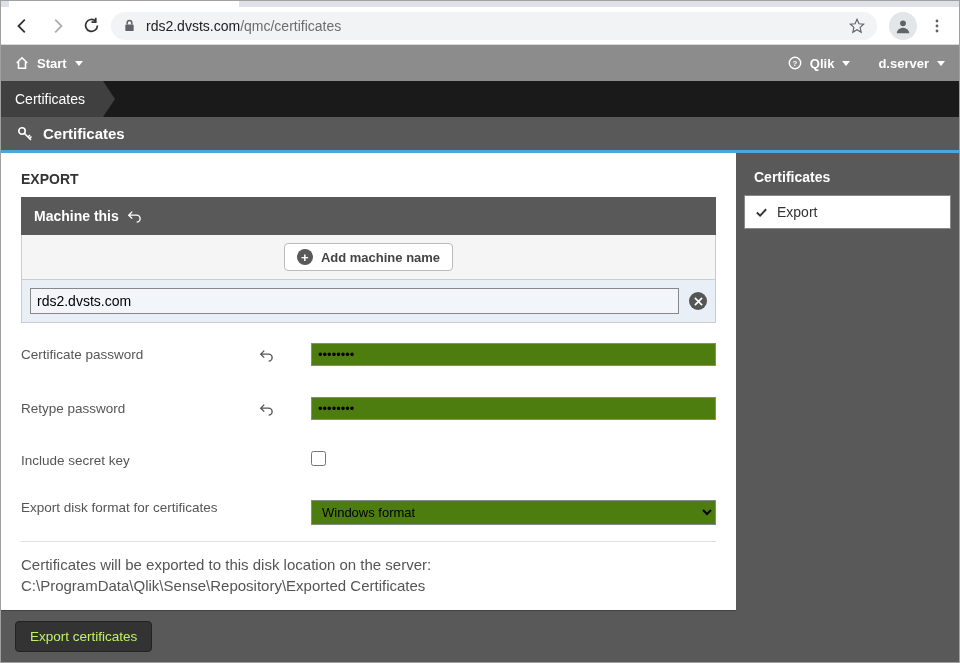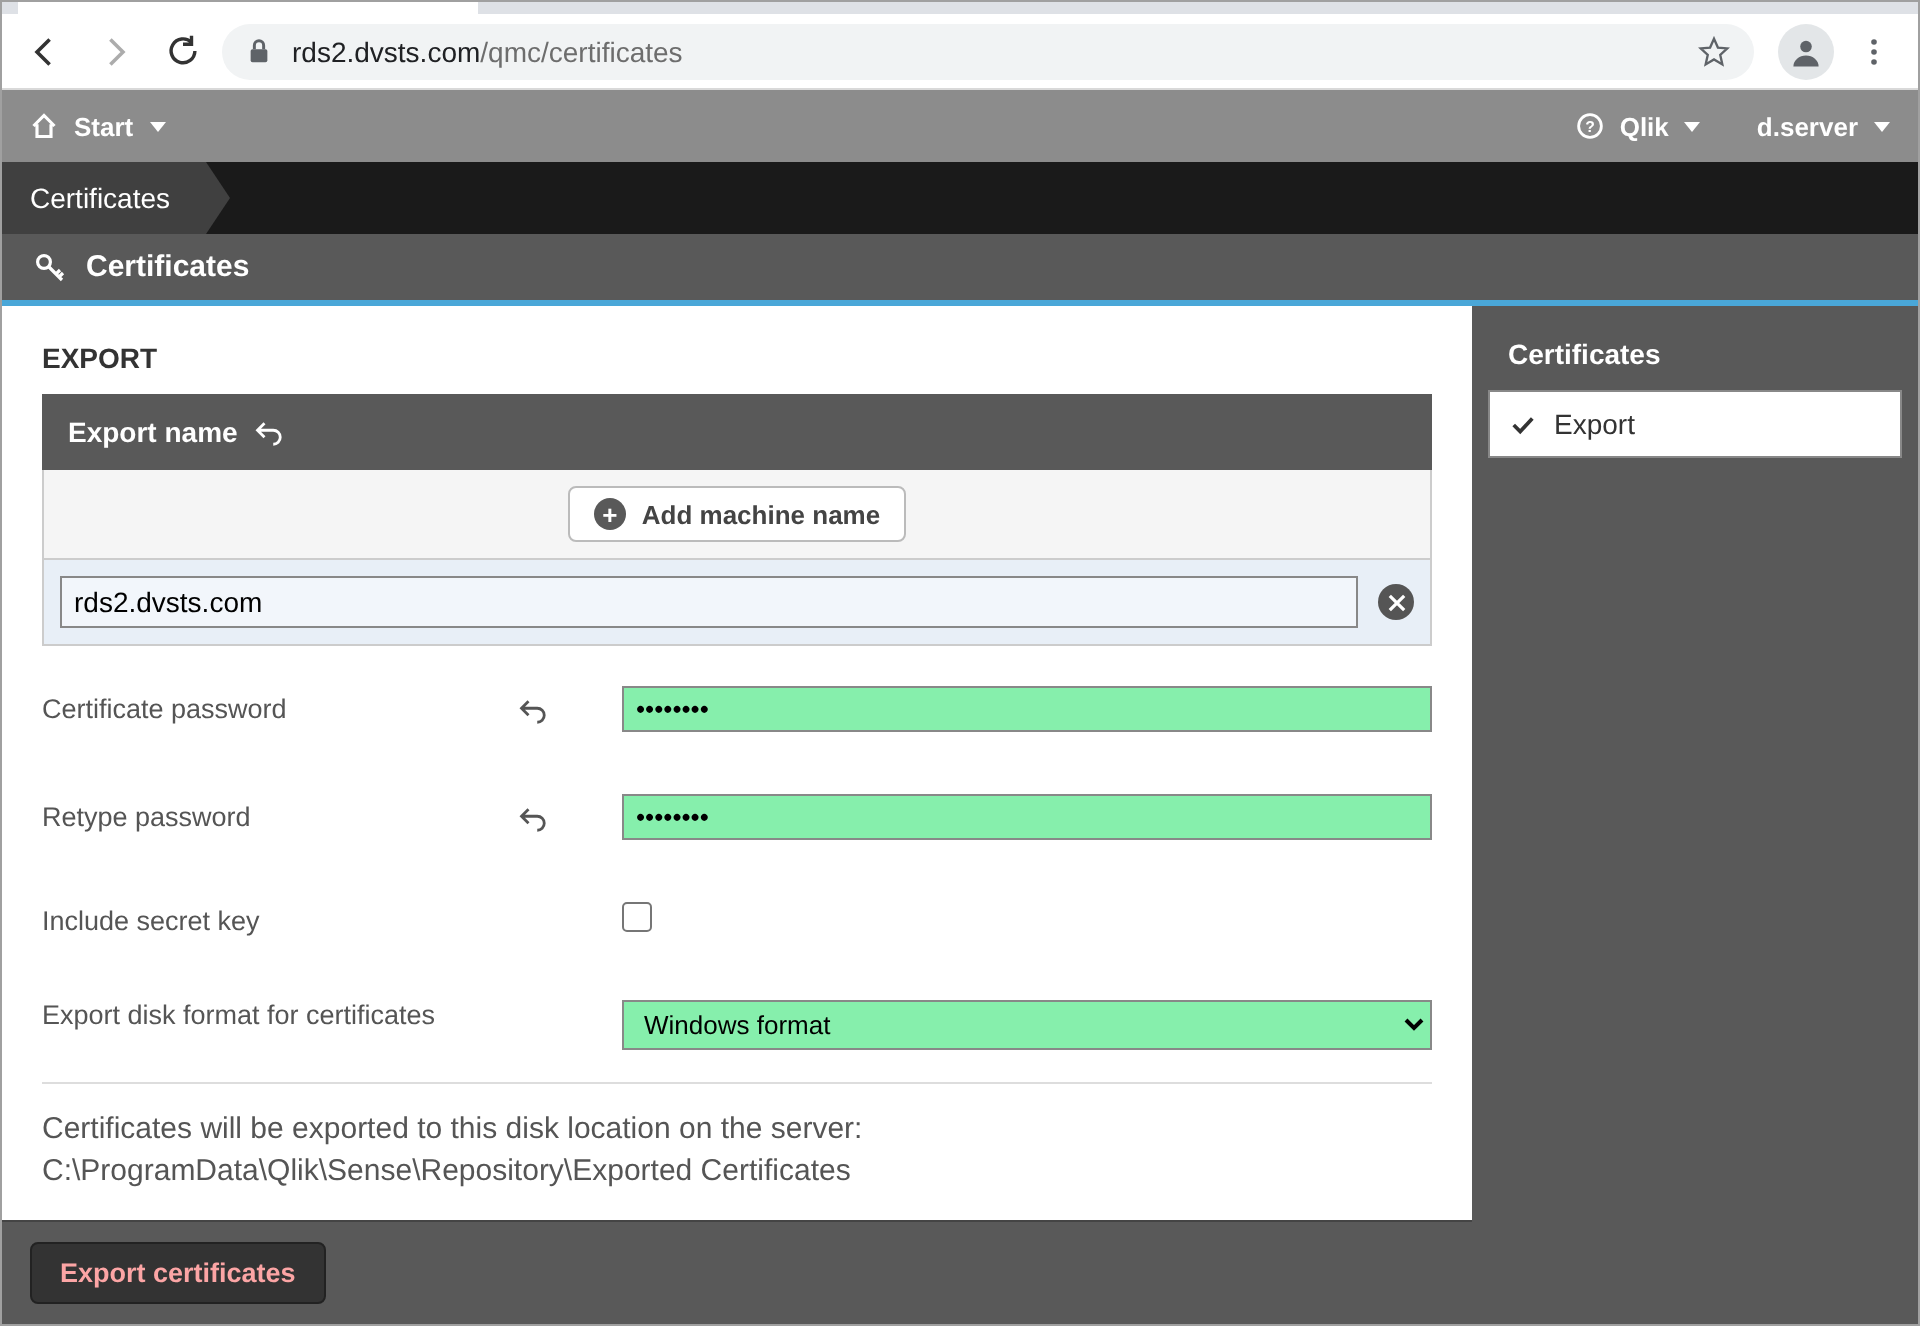--- a/index.html
+++ b/index.html
@@ -177,38 +177,38 @@
     width:18px;height:18px;border-radius:50%;background:#555;color:#fff;
     display:flex;align-items:center;justify-content:center;font-size:11px;cursor:pointer;
   }
 
   .form-grid{
     display:grid;grid-template-columns:200px 28px 1fr;
     row-gap:8px;align-items:center;padding:10px 20px 0;
     font-size:13.5px;color:#555;gap:31px;
   }
   .form-grid input[type=password], .form-grid select{
-    width:100%;border:1px solid #888;padding:3px 6px;font-size:13px;background:#86efac;
+    width:100%;border:1px solid #888;padding:3px 6px;font-size:13px;background:#4d7c0f;
   }
   .form-grid select{appearance:auto;}
   .form-grid .undo-cell{display:flex;justify-content:center;color:#555;}
   .form-grid .undo-cell svg{width:14px;height:14px;}
   .checkbox-cell input{width:15px;height:15px;}
 
   .note{
     border-top:1px solid #ddd;margin:16px 20px 0;padding:12px 0;
     color:#555;font-size:15px;line-height:1.4;
   }
 
   .action-bar{
     margin-top:auto;background:#595959;padding:10px 14px;border-top:1px solid #444;
   }
   .export-cert-btn{
-    background:#333;color:#fca5a5;border:1px solid #222;border-radius:4px;
-    padding:7px 14px;font-weight:700;font-size:13.5px;cursor:pointer;
+    background:#333;color:#bef264;border:1px solid #222;border-radius:4px;
+    padding:7px 14px;font-weight:400;font-size:13.5px;cursor:pointer;
   }
 
   svg{display:block;}
 </style>
 </head>
 <body>
 
 <div class="tabstrip">
   <div class="tabstrip-inner">
     <div class="tab">
@@ -318,21 +318,21 @@
   </span>
   <span>Certificates</span>
 </div>
 
 <div class="qmc-body">
   <div class="left-col">
     <div class="export-section">
       <div class="export-label">EXPORT</div>
 
       <div class="machine-header">
-        <span>Export name</span>
+        <span>Machine this</span>
         <span class="undo-arrow">
           <svg viewBox="0 0 16 16">
               <path d="M6 3 L2 7 L6 11 M2 7 H11 A4 4 0 0 1 11 15" fill="none" stroke="#fff" stroke-width="1.6"></path>
             </svg>
         </span>
       </div>
       <div class="machine-body">
         <div class="add-row">
           <button class="add-btn">
             <span class="plus-circ">+</span>

